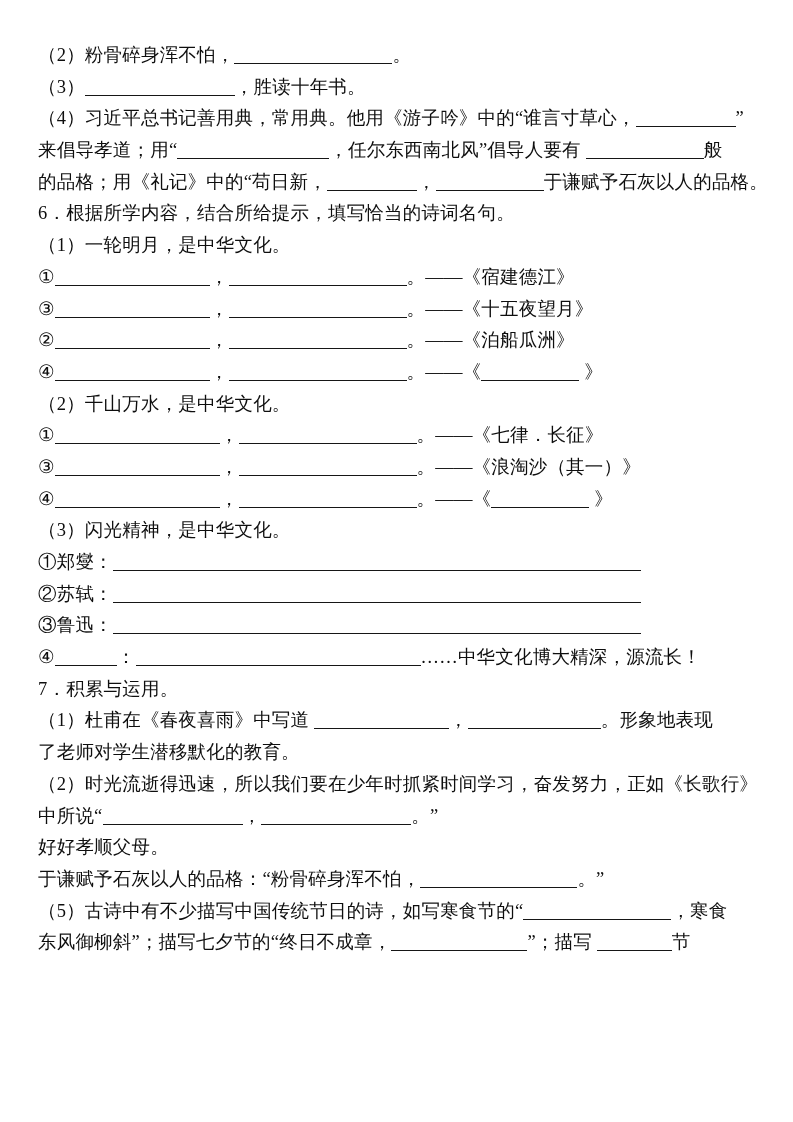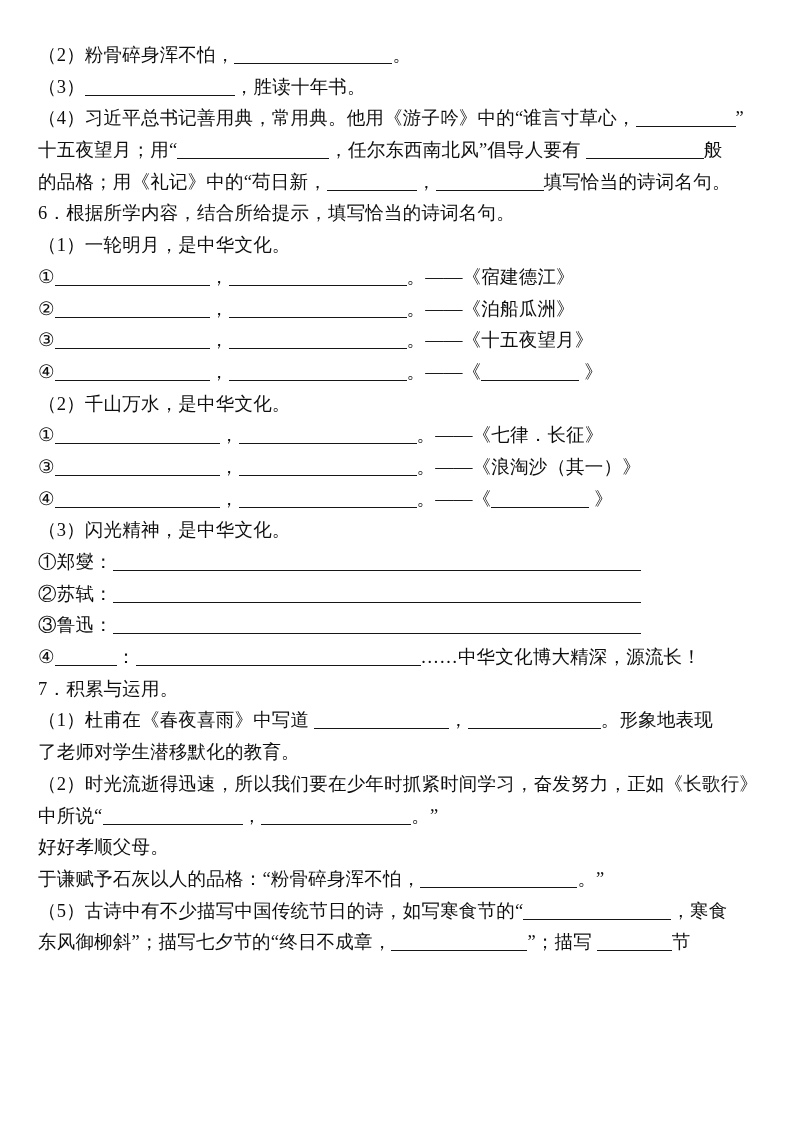--- a/index.html
+++ b/index.html
@@ -24,27 +24,27 @@
   }
 </style>
 </head>
 <body>
 
 <div class="page">
   <div id="doc">
       <div class="line"><span class="txt">（2）粉骨碎身浑不怕，</span><span class="blank" style="width: 158px;"></span><span class="txt">。</span></div>
       <div class="line"><span class="txt">（3）</span><span class="blank" style="width: 150px;"></span><span class="txt">，胜读十年书。</span></div>
       <div class="line"><span class="txt">（4）习近平总书记善用典，常用典。他用《游子吟》中的“谁言寸草心，</span><span class="blank" style="width: 100px;"></span><span class="txt">”</span></div>
-      <div class="line"><span class="txt">十五夜望月；用“</span><span class="blank" style="width: 152px;"></span><span class="txt">，任尔东西南北风”倡导人要有 </span><span class="blank" style="width: 118px;"></span><span class="txt">般</span></div>
-      <div class="line"><span class="txt">的品格；用《礼记》中的“苟日新，</span><span class="blank" style="width: 90px;"></span><span class="txt">，</span><span class="blank" style="width: 108px;"></span><span class="txt">填写恰当的诗词名句。</span></div>
+      <div class="line"><span class="txt">来倡导孝道；用“</span><span class="blank" style="width: 152px;"></span><span class="txt">，任尔东西南北风”倡导人要有 </span><span class="blank" style="width: 118px;"></span><span class="txt">般</span></div>
+      <div class="line"><span class="txt">的品格；用《礼记》中的“苟日新，</span><span class="blank" style="width: 90px;"></span><span class="txt">，</span><span class="blank" style="width: 108px;"></span><span class="txt">于谦赋予石灰以人的品格。</span></div>
       <div class="line"><span class="txt">6．根据所学内容，结合所给提示，填写恰当的诗词名句。</span></div>
       <div class="line"><span class="txt">（1）一轮明月，是中华文化。</span></div>
       <div class="line"><span class="txt">①</span><span class="blank" style="width: 155px;"></span><span class="txt">，</span><span class="blank" style="width: 178px;"></span><span class="txt">。——《宿建德江》</span></div>
+      <div class="line"><span class="txt">③</span><span class="blank" style="width: 155px;"></span><span class="txt">，</span><span class="blank" style="width: 178px;"></span><span class="txt">。——《十五夜望月》</span></div>
       <div class="line"><span class="txt">②</span><span class="blank" style="width: 155px;"></span><span class="txt">，</span><span class="blank" style="width: 178px;"></span><span class="txt">。——《泊船瓜洲》</span></div>
-      <div class="line"><span class="txt">③</span><span class="blank" style="width: 155px;"></span><span class="txt">，</span><span class="blank" style="width: 178px;"></span><span class="txt">。——《十五夜望月》</span></div>
       <div class="line"><span class="txt">④</span><span class="blank" style="width: 155px;"></span><span class="txt">，</span><span class="blank" style="width: 178px;"></span><span class="txt">。——《</span><span class="blank" style="width: 98px;"></span><span class="txt"> 》</span></div>
       <div class="line"><span class="txt">（2）千山万水，是中华文化。</span></div>
       <div class="line"><span class="txt">①</span><span class="blank" style="width: 165px;"></span><span class="txt">，</span><span class="blank" style="width: 178px;"></span><span class="txt">。——《七律．长征》</span></div>
       <div class="line"><span class="txt">③</span><span class="blank" style="width: 165px;"></span><span class="txt">，</span><span class="blank" style="width: 178px;"></span><span class="txt">。——《浪淘沙（其一）》</span></div>
       <div class="line"><span class="txt">④</span><span class="blank" style="width: 165px;"></span><span class="txt">，</span><span class="blank" style="width: 178px;"></span><span class="txt">。——《</span><span class="blank" style="width: 98px;"></span><span class="txt"> 》</span></div>
       <div class="line"><span class="txt">（3）闪光精神，是中华文化。</span></div>
       <div class="line"><span class="txt">①郑燮：</span><span class="blank" style="width: 528px;"></span></div>
       <div class="line"><span class="txt">②苏轼：</span><span class="blank" style="width: 528px;"></span></div>
       <div class="line"><span class="txt">③鲁迅：</span><span class="blank" style="width: 528px;"></span></div>
       <div class="line"><span class="txt">④</span><span class="blank" style="width: 62px;"></span><span class="txt">：</span><span class="blank" style="width: 285px;"></span><span class="txt">……中华文化博大精深，源流长！</span></div>

